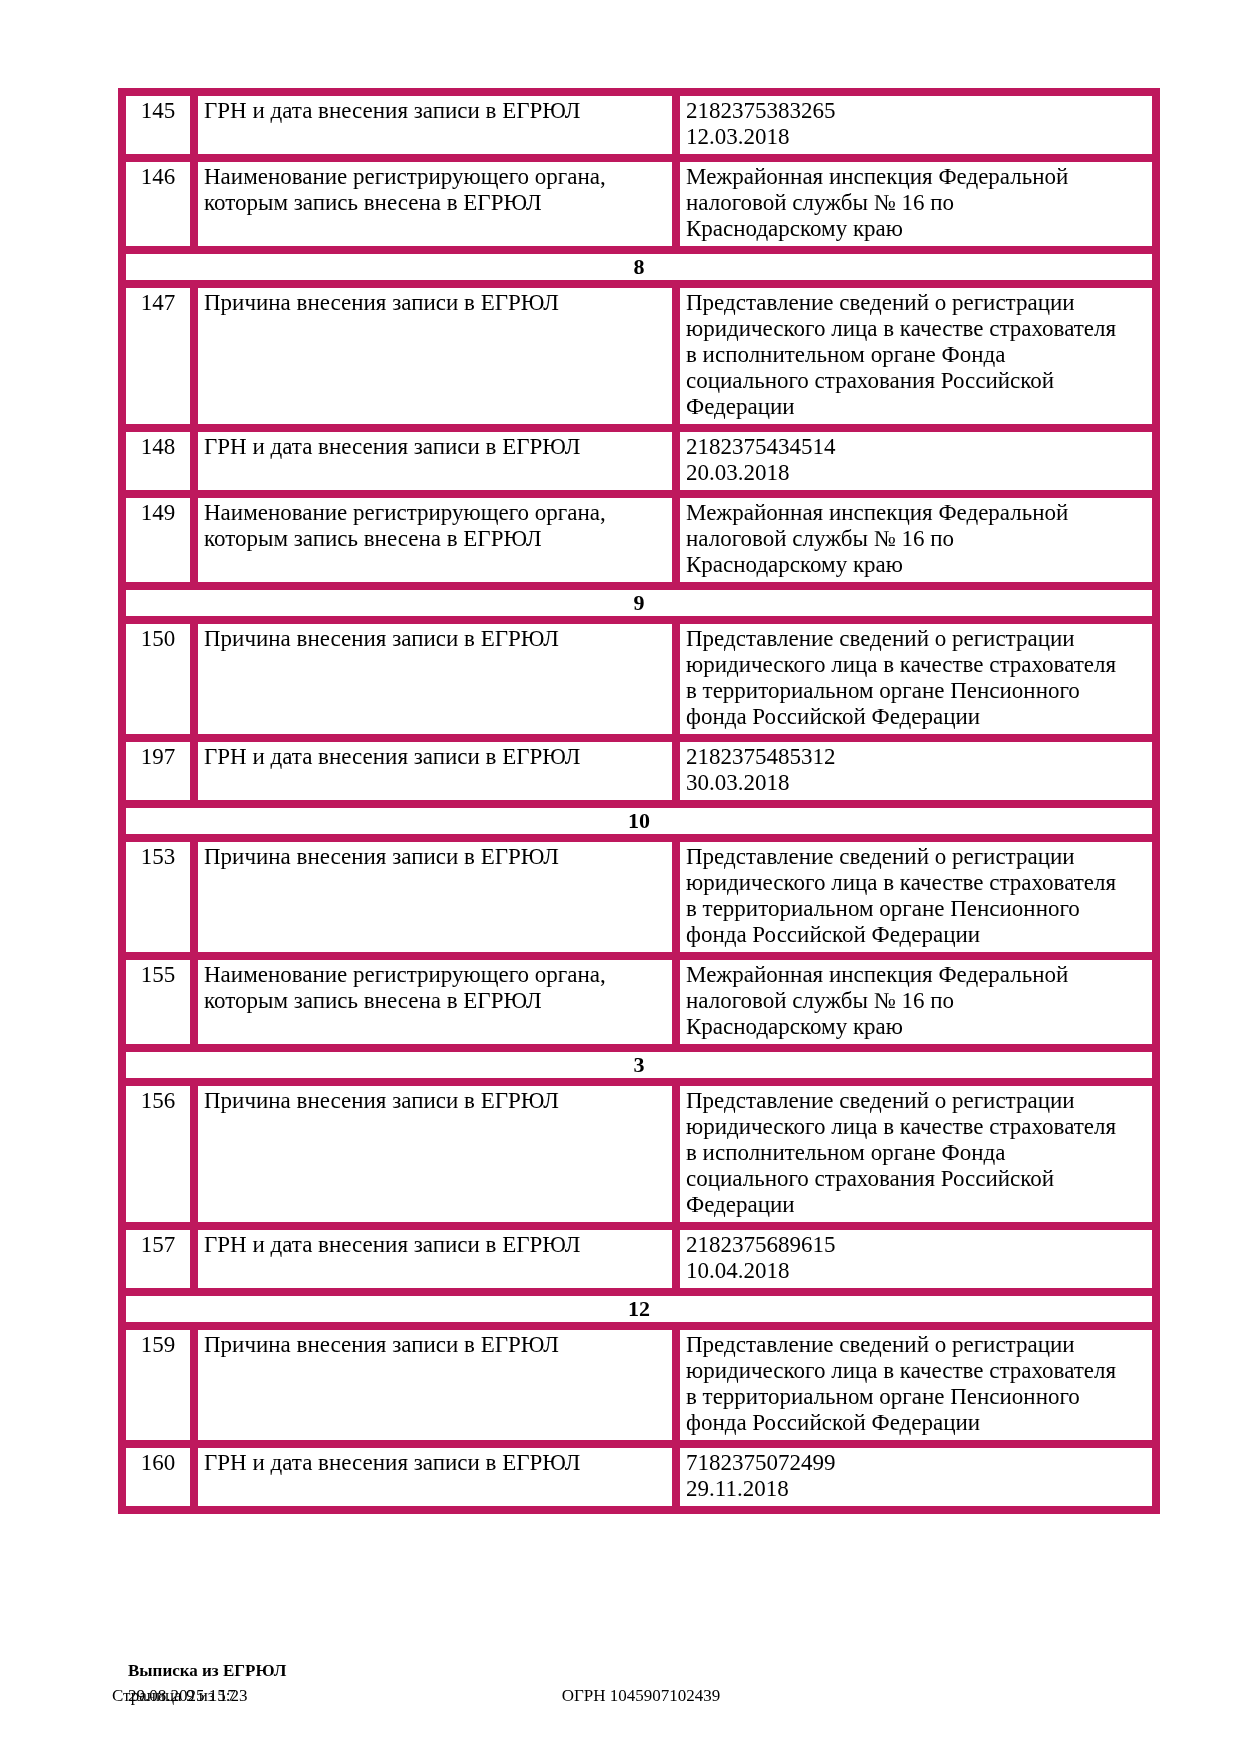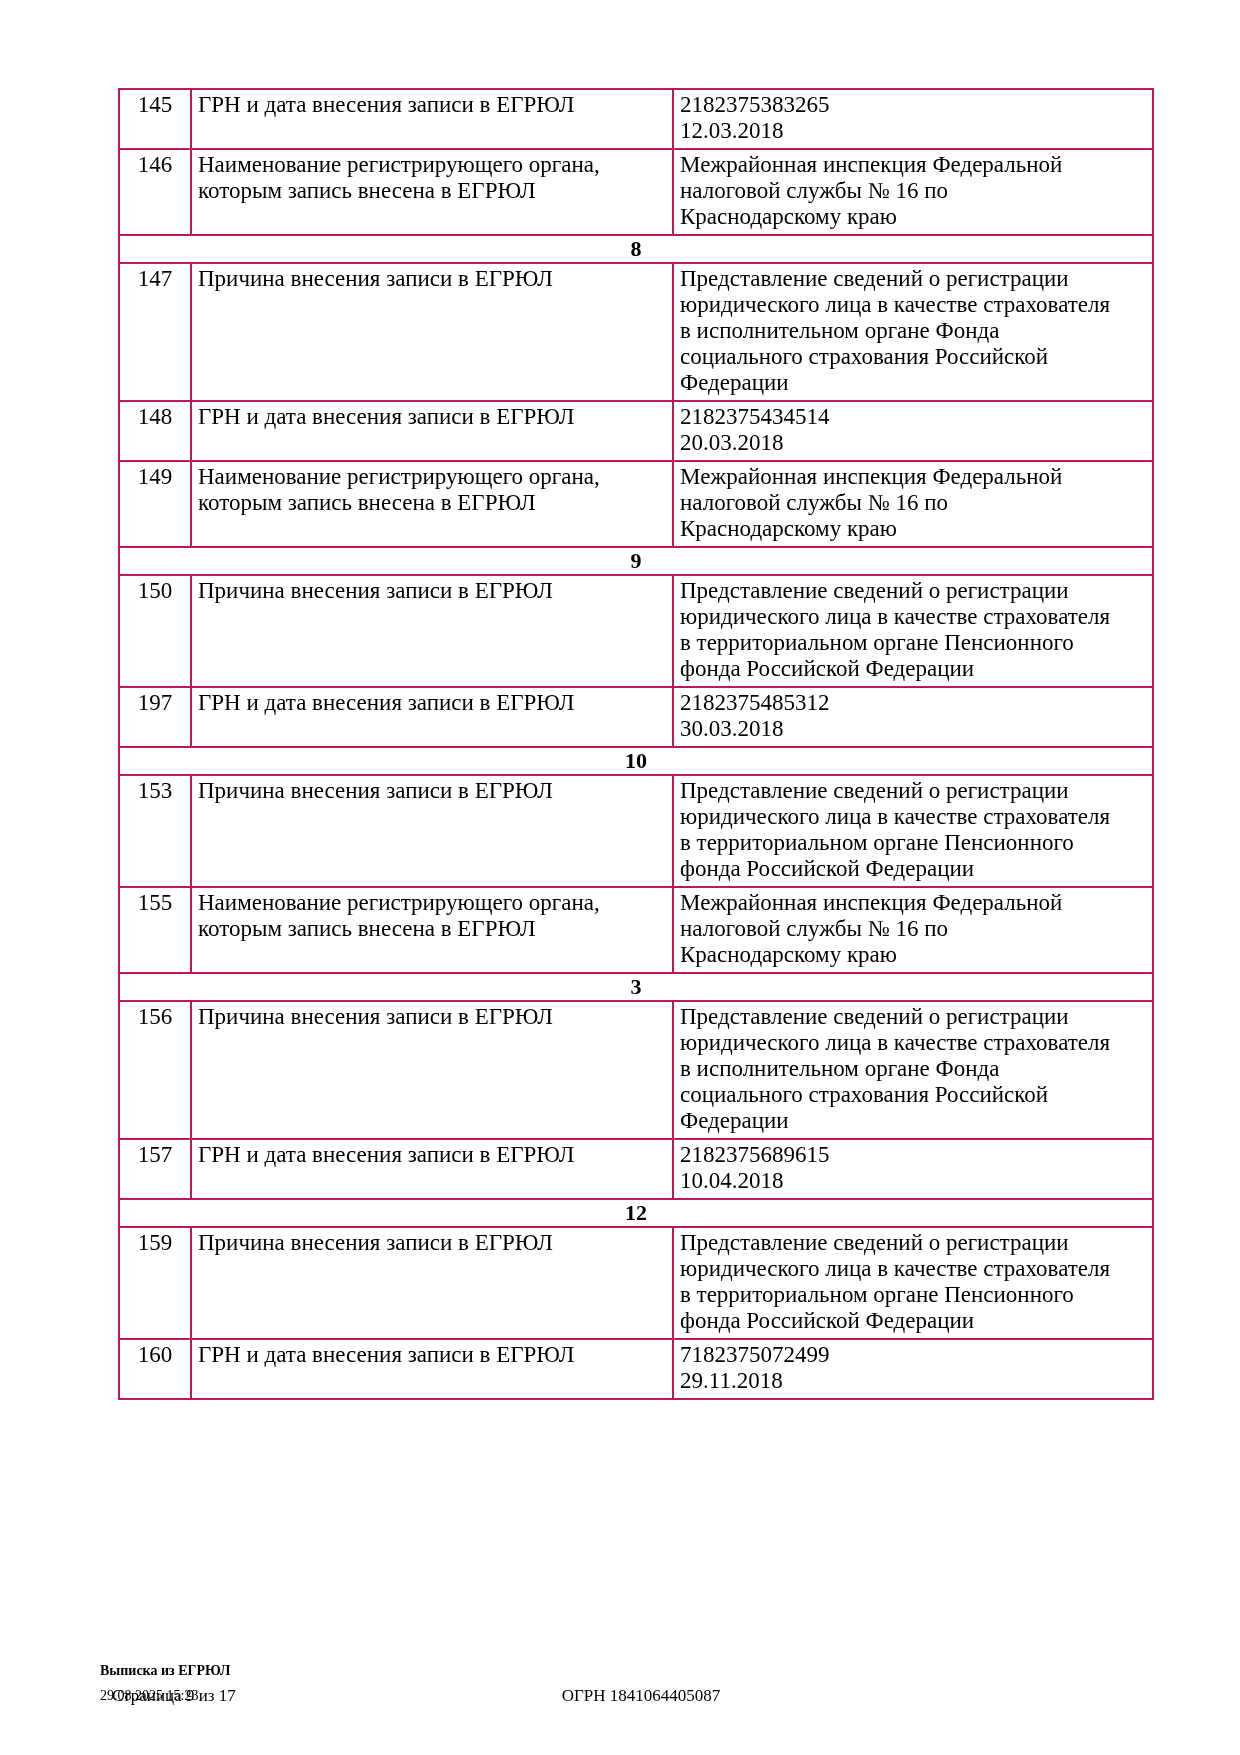--- a/index.html
+++ b/index.html
@@ -16,21 +16,21 @@
 
   table.egrul {
     position: absolute;
     left: 118px;
     top: 88px;
     width: 1034px;
     border-collapse: collapse;
     table-layout: fixed;
   }
   table.egrul td {
-    border: 2px solid #be185d;
+    border: 8px solid #be185d;
     vertical-align: top;
     font-size: 23px;
     line-height: 26px;
     padding: 2px 6px 4px 6px;
     white-space: pre-line;
     overflow: hidden;
   }
   table.egrul td.num {
     text-align: center;
     padding-left: 2px;
@@ -40,23 +40,23 @@
     text-align: center;
     font-weight: bold;
     font-size: 22px;
     line-height: 24px;
     padding: 1px 0 1px 0;
     white-space: normal;
   }
 
   .footer-left {
     position: absolute;
-    left: 100px;
+    left: 128px;
     top: 1658px;
-    font-size: 14px;
+    font-size: 17px;
     line-height: 25px;
   }
   .footer-left .f-line1 { font-weight: bold; }
   .footer-center {
     position: absolute;
     left: 112px;
     top: 1683px;
     width: 1058px;
     text-align: center;
     font-size: 17px;
@@ -194,16 +194,16 @@
           <td class="value">7182375072499
 29.11.2018</td>
         </tr>
       </tbody>
   </table>
 
   <div class="footer-left">
     <div class="f-line1">Выписка из ЕГРЮЛ</div>
     <div class="f-line2">29.08.2025 15:23</div>
   </div>
-  <div class="footer-center">ОГРН 1841064405087</div>
+  <div class="footer-center">ОГРН 1045907102439</div>
   <div class="footer-right">Страница 9 из 17</div>
 
 </div>
 
 </body></html>

